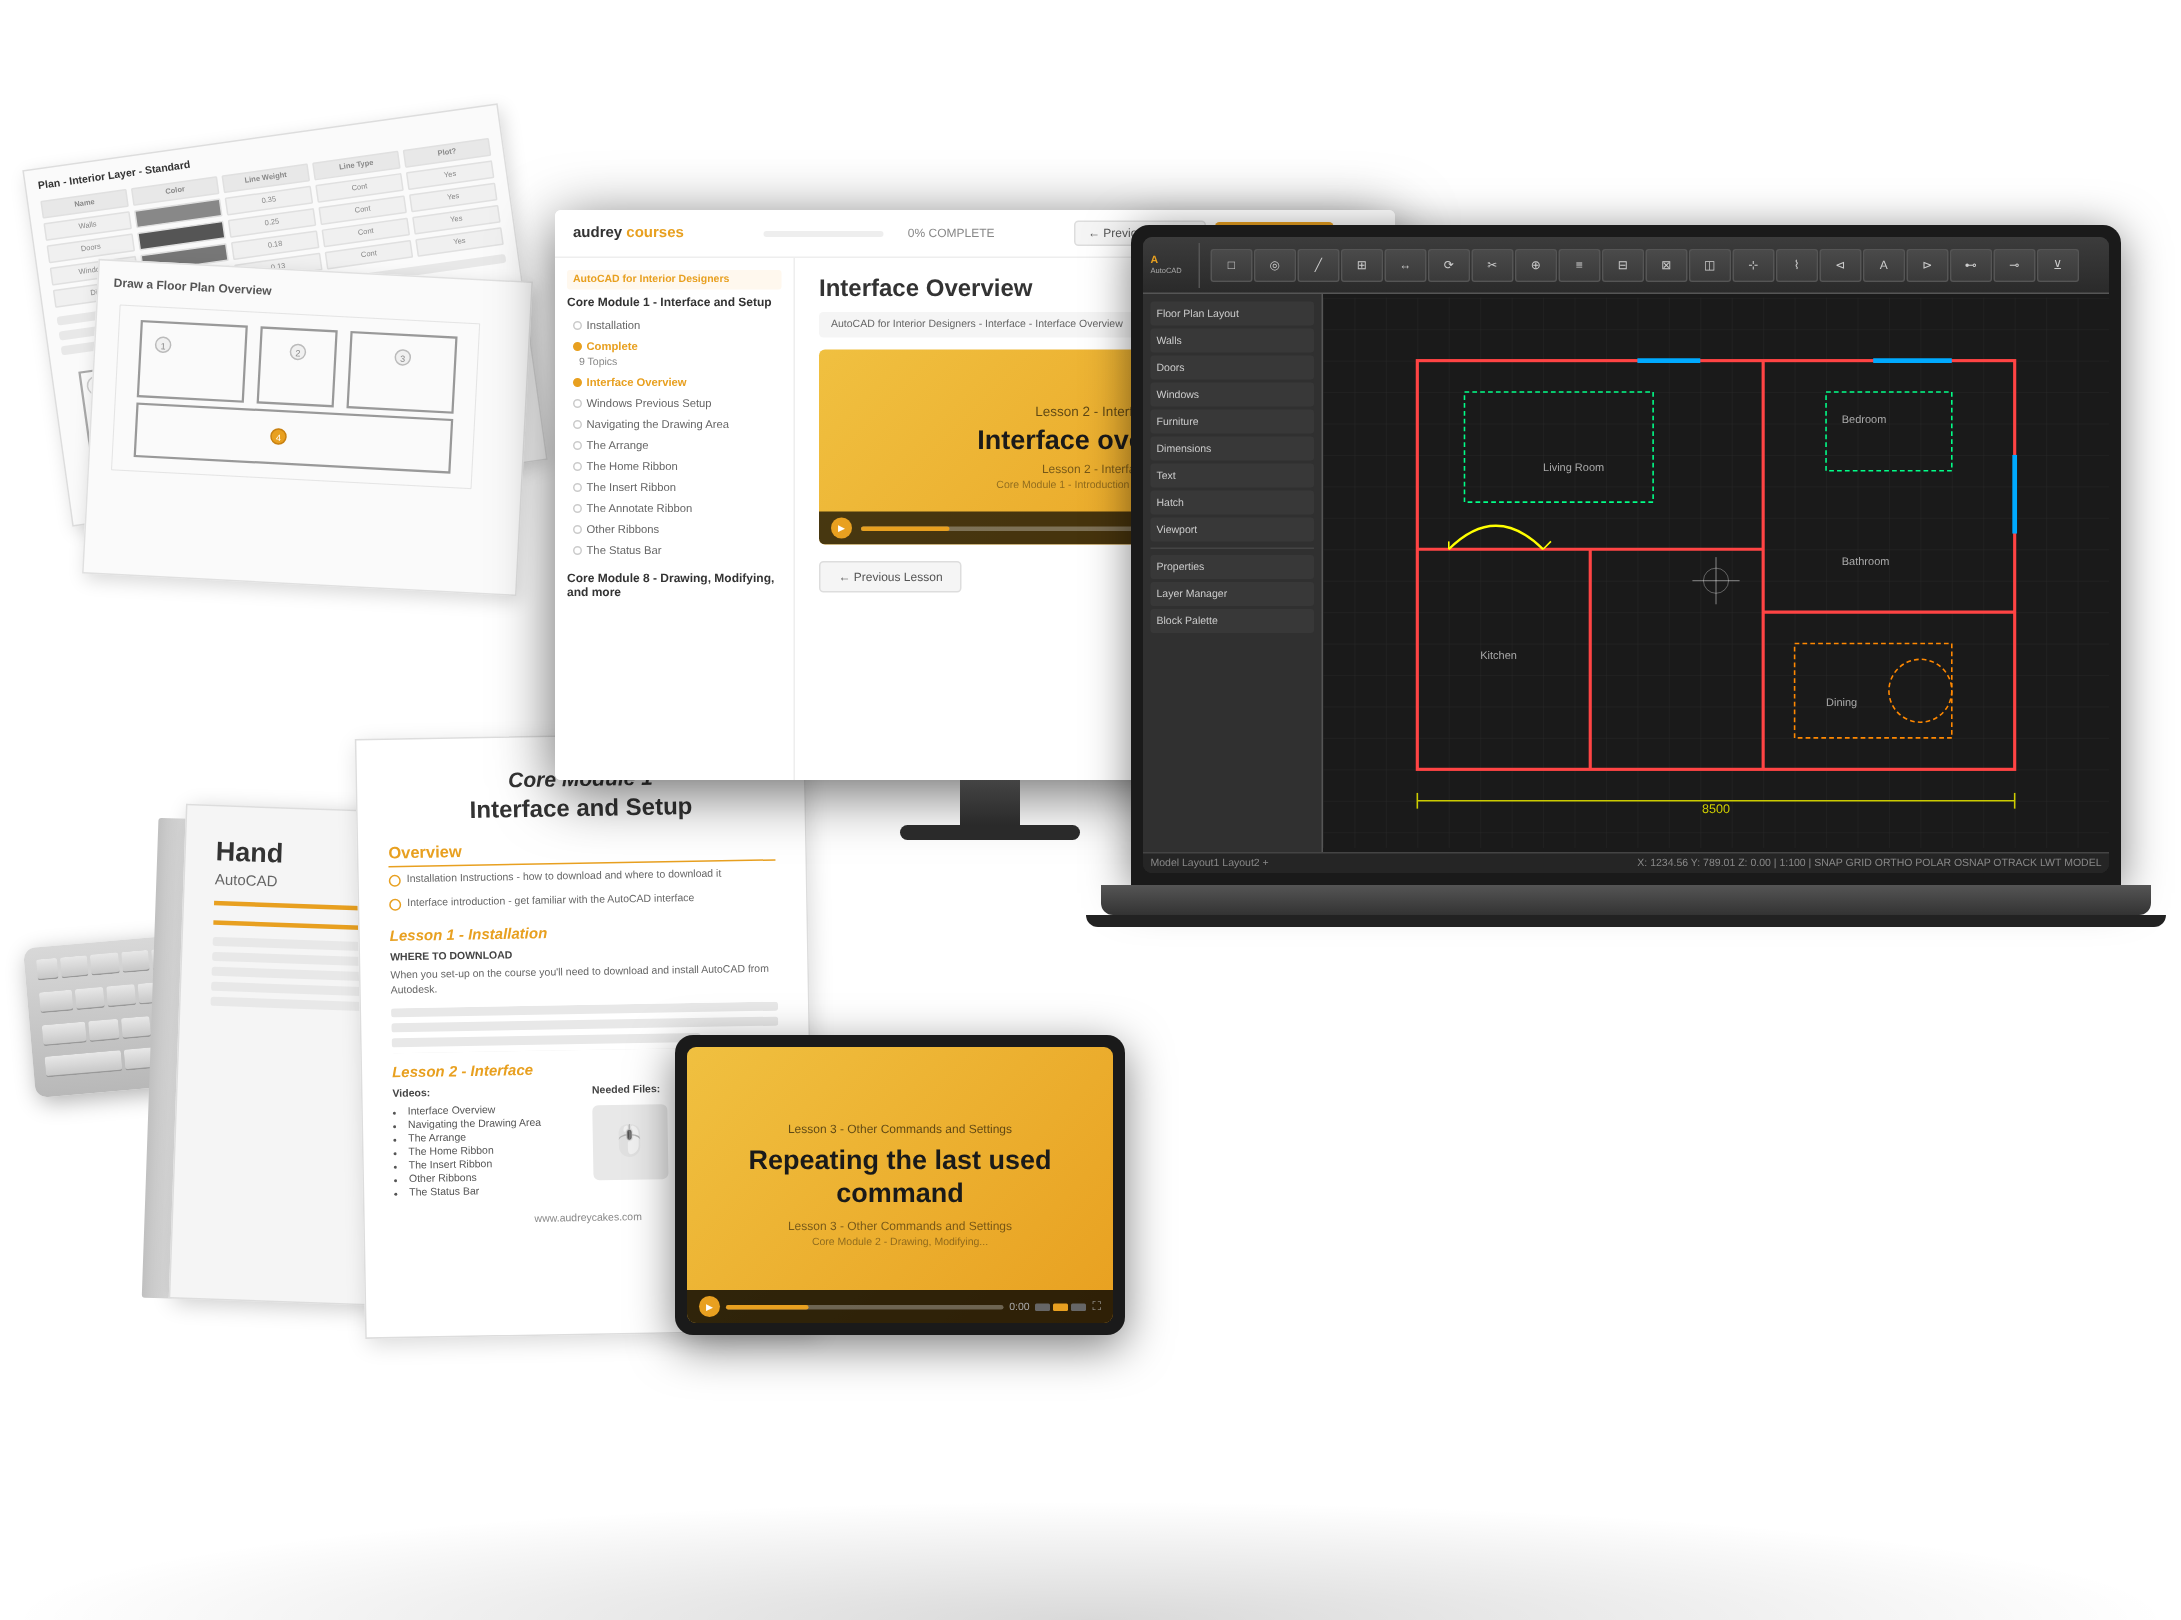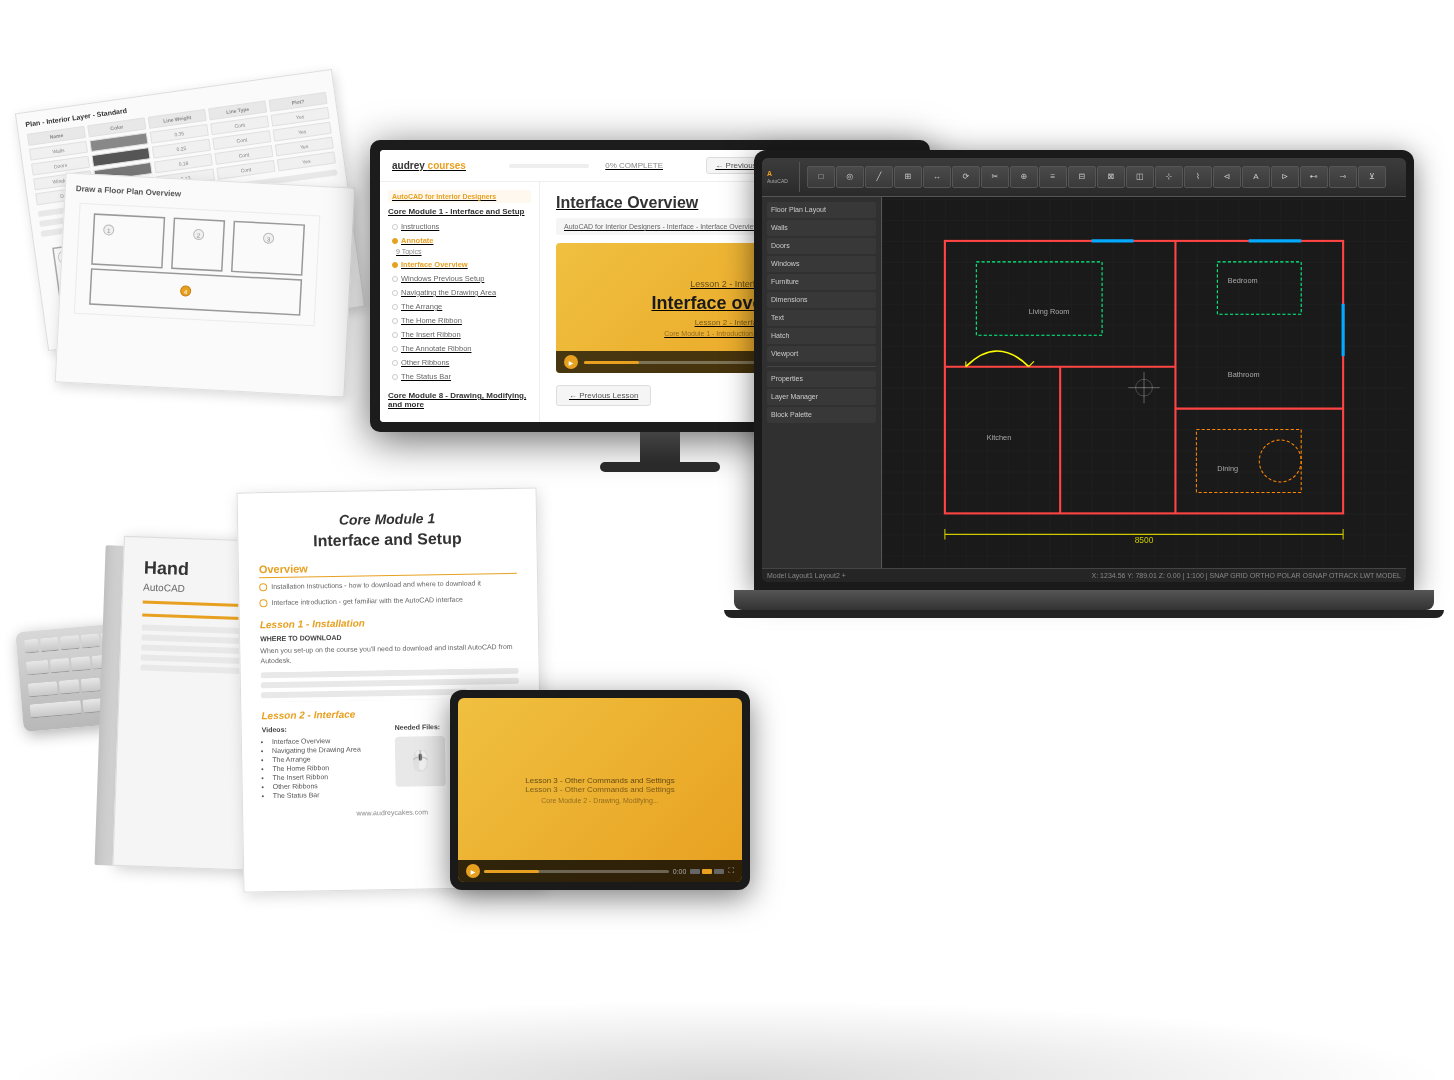--- a/index.html
+++ b/index.html
@@ -338,26 +338,24 @@
     .monitor {
       position: absolute;
       top: 140px;
       left: 370px;
       width: 580px;
       height: 420px;
     }
 
     .monitor-frame {
       width: 560px;
-      height: 292px;
+      height: 380px;
       background: #1c1c1c;
       border-radius: 10px;
-      padding: 10px;
       box-shadow: 0 8px 40px rgba(0,0,0,0.6);
-      text-decoration: underline;
     }
 
     .monitor-screen {
       width: 100%;
       height: 100%;
       background: #fff;
       border-radius: 4px;
       overflow: hidden;
       display: flex;
       flex-direction: column;
@@ -1011,25 +1009,25 @@
 
         <div class="course-body">
 
           <div class="course-sidebar">
             <div style="font-size:7px; font-weight:bold; color:#e8a020; margin-bottom:4px; padding:3px 4px; background:#fff8ee; border-radius:2px;">
               AutoCAD for Interior Designers
             </div>
             <div class="sidebar-module">Core Module 1 - Interface and Setup</div>
             <div class="sidebar-item">
               <div class="sidebar-dot"></div>
-              <span>Instructions</span>
+              <span>Installation</span>
             </div>
             <div class="sidebar-item active">
               <div class="sidebar-dot active"></div>
-              <span>Annotate</span>
+              <span>Complete</span>
             </div>
             <div style="font-size:7px; color:#888; padding-left:8px; margin-bottom:3px;">9 Topics</div>
 
             <div class="sidebar-item active">
               <div class="sidebar-dot active"></div>
               <span>Interface Overview</span>
             </div>
             <div class="sidebar-item">
               <div class="sidebar-dot"></div>
               <span>Windows Previous Setup</span>
@@ -1218,20 +1216,21 @@
     <div class="laptop-base"></div>
     <div class="laptop-bottom"></div>
   </div>
 
   <div class="tablet">
     <div class="tablet-frame">
       <div class="tablet-screen">
         <div class="tablet-video">
           <div class="tablet-video-title">
             <div class="tablet-lesson-text">Lesson 3 - Other Commands and Settings</div>
+            <div class="tablet-main-title">Repeating the last used command</div>
             <div class="tablet-subtitle">Lesson 3 - Other Commands and Settings</div>
             <div class="tablet-module">Core Module 2 - Drawing, Modifying...</div>
           </div>
           <div class="tablet-controls">
             <div class="tablet-play">▶</div>
             <div class="tablet-progress">
               <div class="tablet-progress-fill"></div>
             </div>
             <div class="tablet-time">0:00</div>
             <div style="display:flex; gap:2px;">

